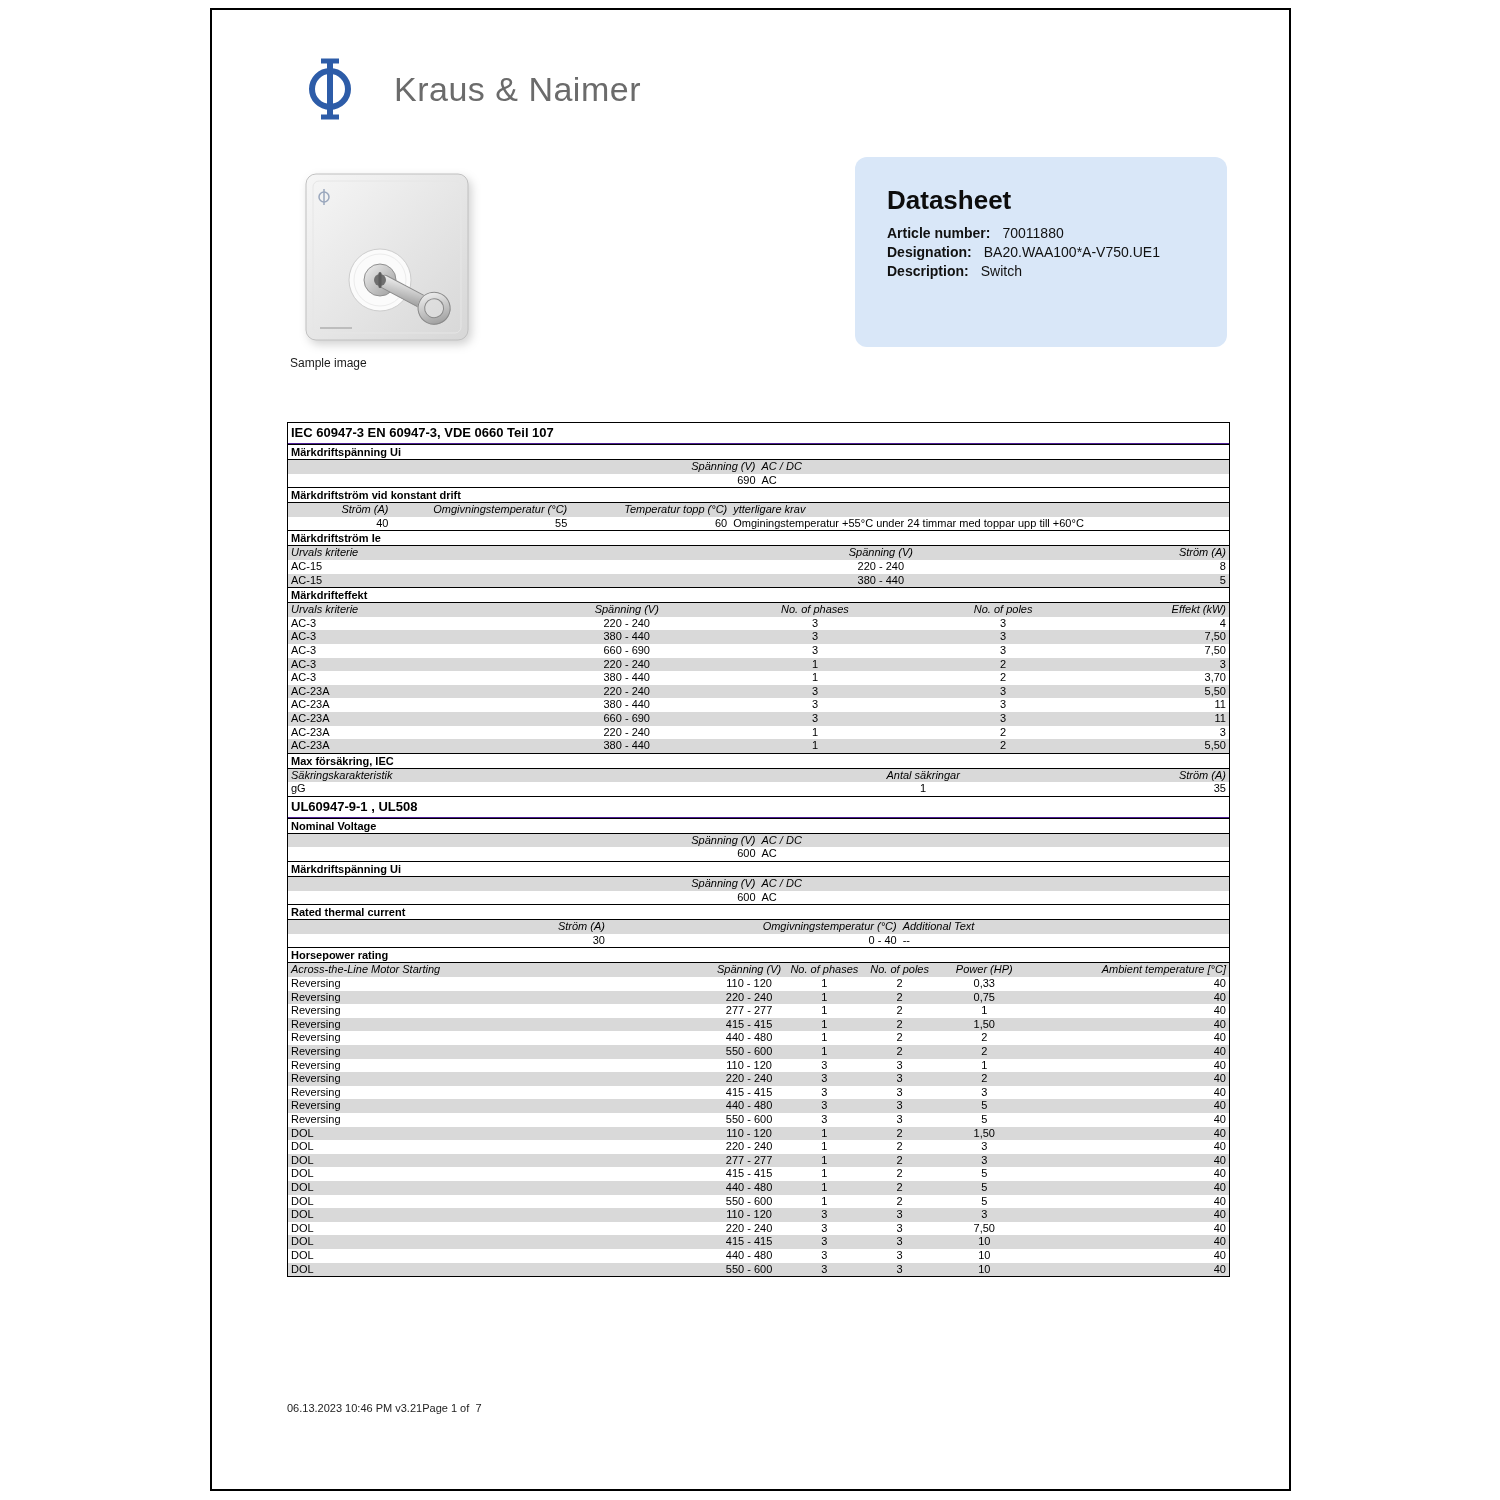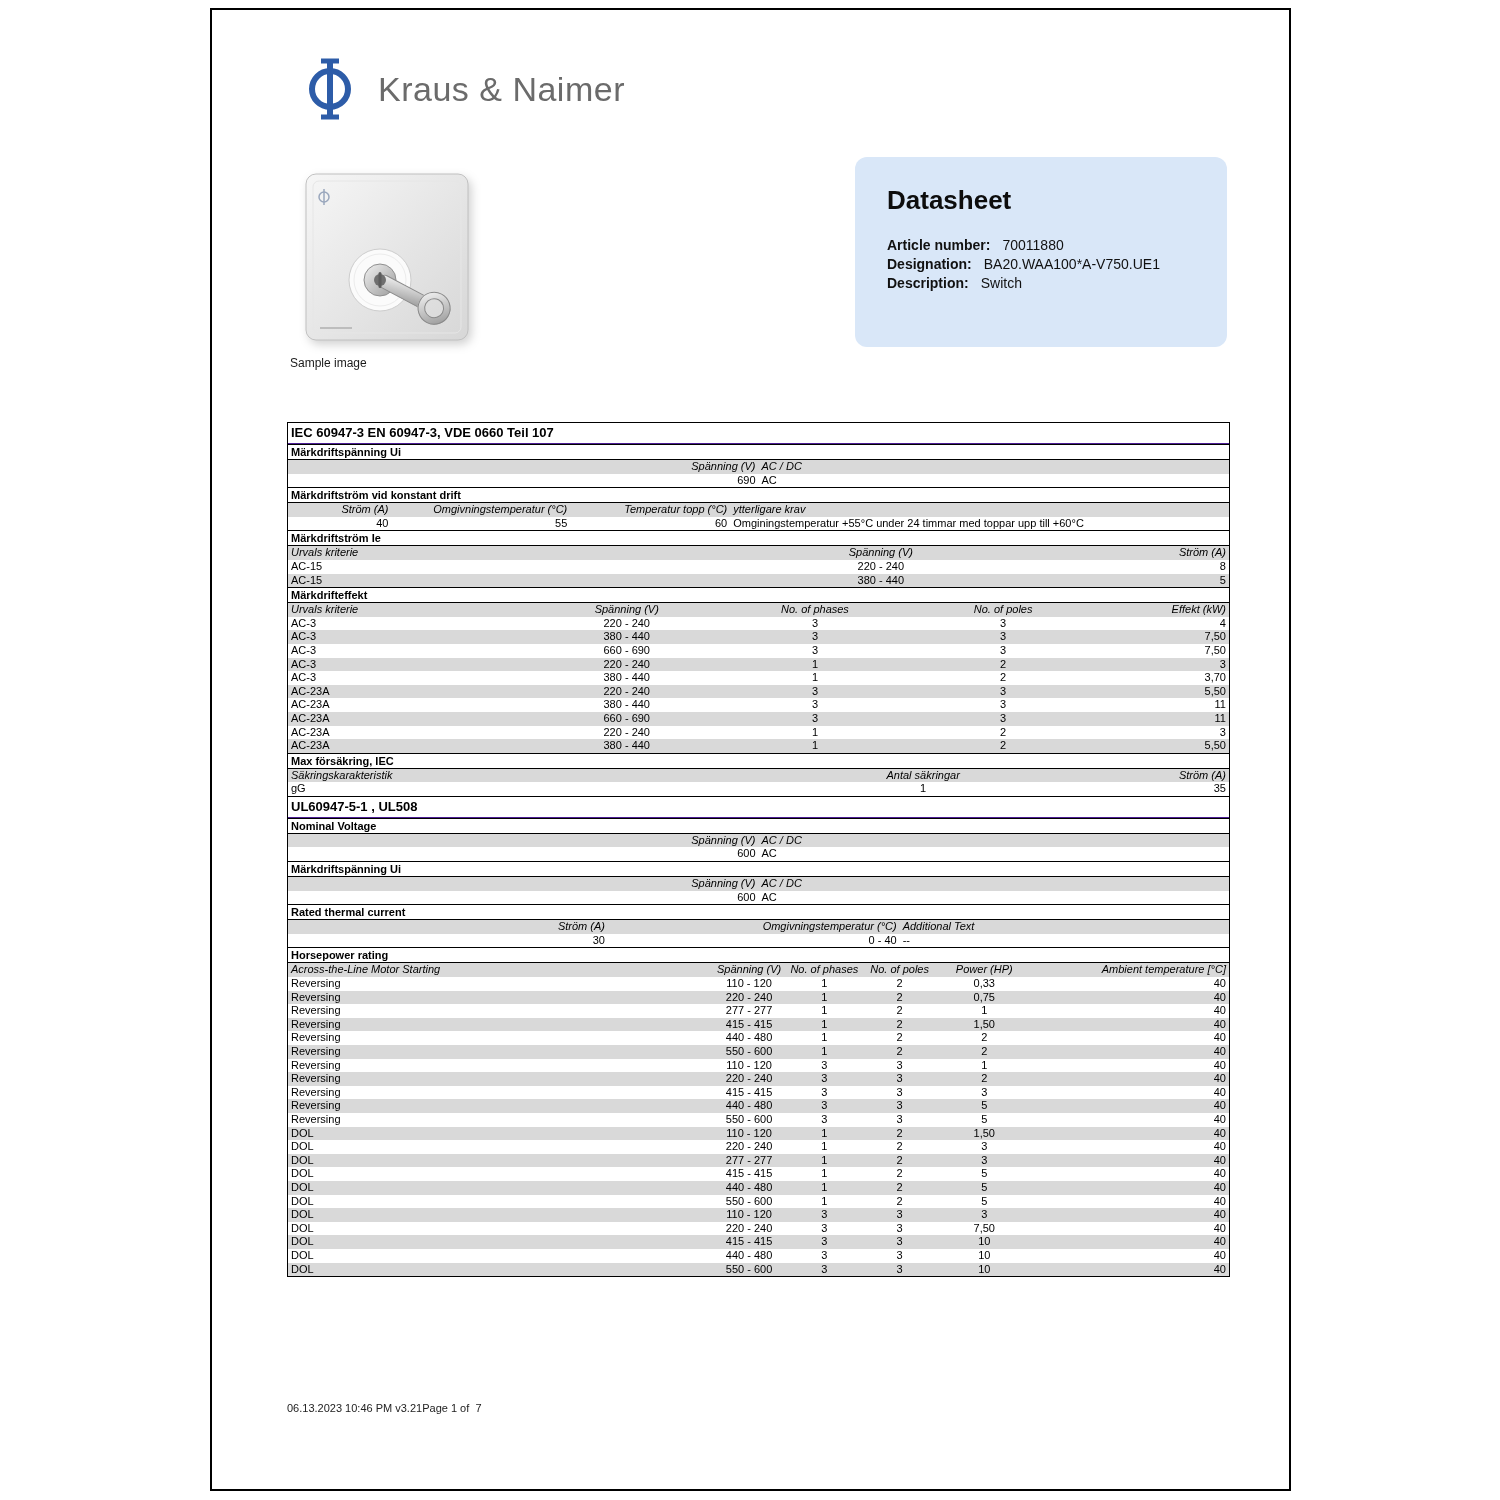--- a/index.html
+++ b/index.html
@@ -1,31 +1,31 @@
 <!DOCTYPE html>
 <html style="--accent: #2d5ca8; --shade: #d9d9d9;"><head>
 <meta charset="utf-8">
 <style>
   * { margin:0; padding:0; box-sizing:border-box; }
   html, body { width:1500px; height:1500px; background:#ffffff; font-family:"Liberation Sans", sans-serif; }
   .canvas { position:relative; width:1500px; height:1500px; background:#ffffff; overflow:hidden; }
   .page { position:absolute; left:210px; top:8px; width:1081px; height:1483px; border:2px solid #000; background:#fff; }
 
   
-  .logo { position:absolute; left:90px; top:46px; display:flex; align-items:center; gap:20px; }
+  .logo { position:absolute; left:90px; top:46px; display:flex; align-items:center; gap:36px; }
   .logo-mark line, .logo-mark ellipse { stroke: var(--accent, #2d5ca8); }
   .logo-text { font-size:34px; color:#6b6b6b; letter-spacing:0.5px; }
 
   
   .product { position:absolute; left:88px; top:160px; width:176px; height:180px; filter:drop-shadow(3px 4px 5px rgba(0,0,0,.18)); }
   .sample-caption { position:absolute; left:78px; top:346px; font-size:12px; color:#1a1a1a; }
 
   
   .info-box { position:absolute; left:643px; top:147px; width:372px; height:190px; border-radius:12px; padding:28px 32px; background:#d9e7f8; }
-  .info-title { font-size:26px; font-weight:bold; color:#0d0d0d; margin-bottom:20px; }
+  .info-title { font-size:26px; font-weight:bold; color:#0d0d0d; margin-bottom:8px; }
   .info-line { font-size:14px; line-height:19px; color:#111; }
   .info-line b { font-weight:bold; margin-right:12px; }
 
   
   .spec-table { position:absolute; left:75px; top:412px; width:943px; border:1px solid #000; font-size:11px; color:#000; background:#fff; }
   .t-row { display:flex; width:100%; line-height:13.6px; min-height:13.6px; align-items:flex-start; }
   .t-row:first-child { border-top:none; }
   .t-title { display:block; font-weight:bold; font-size:13px; line-height:18px; padding:1px 3px; border-top:1px solid #000; border-bottom:1px solid #4c1d95; }
   .t-section { display:block; font-weight:bold; line-height:14px; padding:0 3px; border-top:1px solid #000; border-bottom:1px solid #000; }
   .t-header { font-style:italic; background:var(--shade, #d9d9d9); }
@@ -227,21 +227,21 @@
         <div class="t-row t-header">
           <span class="t-cell a-l" style="width: 50%;">Säkringskarakteristik</span>
           <span class="t-cell a-c" style="width: 35%;">Antal säkringar</span>
           <span class="t-cell a-r" style="width: 15%;">Ström (A)</span>
         </div>
         <div class="t-row t-data">
           <span class="t-cell a-l" style="width: 50%;">gG</span>
           <span class="t-cell a-c" style="width: 35%;">1</span>
           <span class="t-cell a-r" style="width: 15%;">35</span>
         </div>
-        <div class="t-row t-title">UL60947-5-1 , UL508</div>
+        <div class="t-row t-title">UL60947-9-1 , UL508</div>
         <div class="t-row t-section">Nominal Voltage</div>
         <div class="t-row t-header">
           <span class="t-cell a-r" style="width: 50%;">Spänning (V)</span>
           <span class="t-cell a-l" style="width: 50%;">AC / DC</span>
         </div>
         <div class="t-row t-data">
           <span class="t-cell a-r" style="width: 50%;">600</span>
           <span class="t-cell a-l" style="width: 50%;">AC</span>
         </div>
         <div class="t-row t-section">Märkdriftspänning Ui</div>

